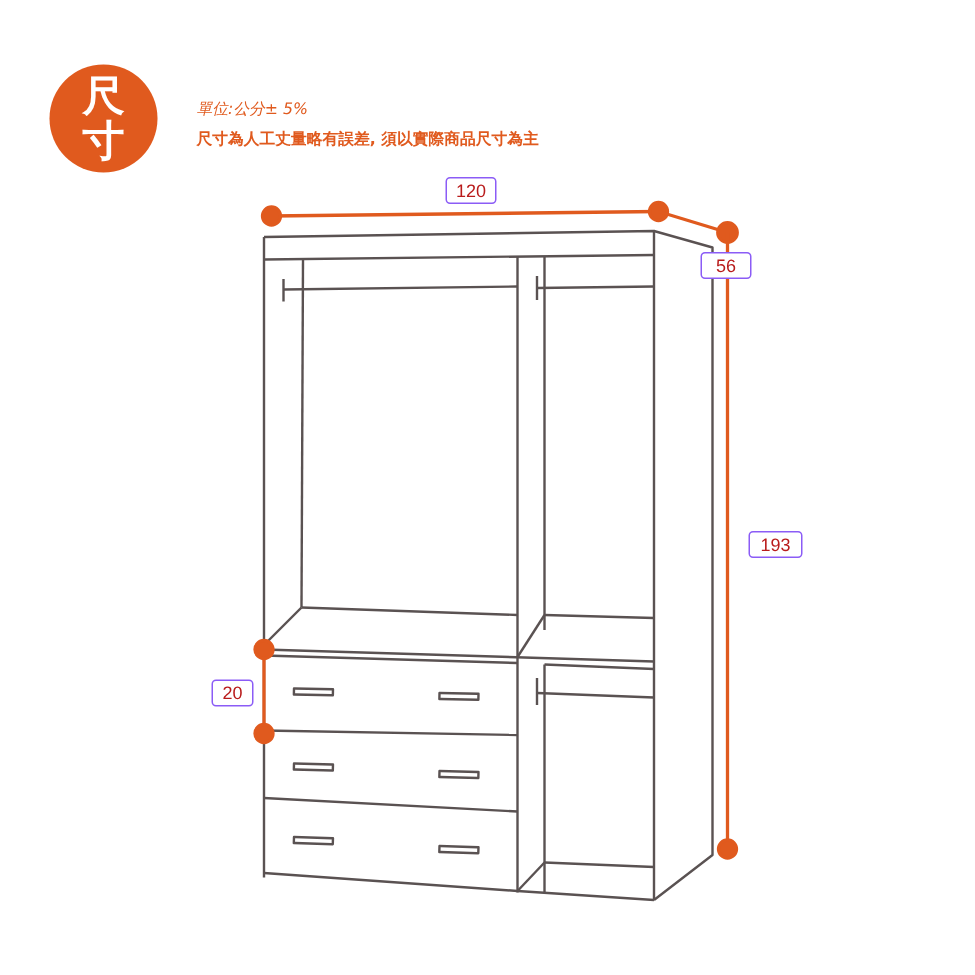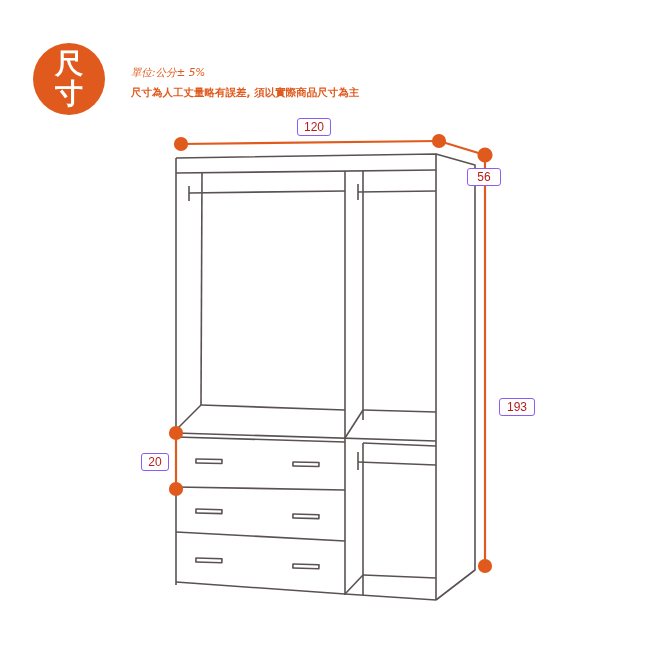--- a/index.html
+++ b/index.html
@@ -88,14 +88,14 @@
     <circle cx="485" cy="566" r="6"></circle>
 
     <line x1="176" y1="433" x2="176" y2="489"></line>
     <circle cx="176" cy="433" r="6"></circle>
     <circle cx="176" cy="489" r="6"></circle>
   </g>
 </svg>
 
 <div class="dim-label" style="left:297px; top:118px; width:32px;">120</div>
 <div class="dim-label" style="left:467px; top:120px; width:32px;margin-top:48px;">56</div>
-<div class="dim-label" style="left:499px; top:354px; width:34px;margin-top:44px;">193</div>
+<div class="dim-label" style="left:499px; top:354px; width:34px;">193</div>
 <div class="dim-label" style="left:141px; top:453px; width:26px;">20</div>
 
 </body></html>

